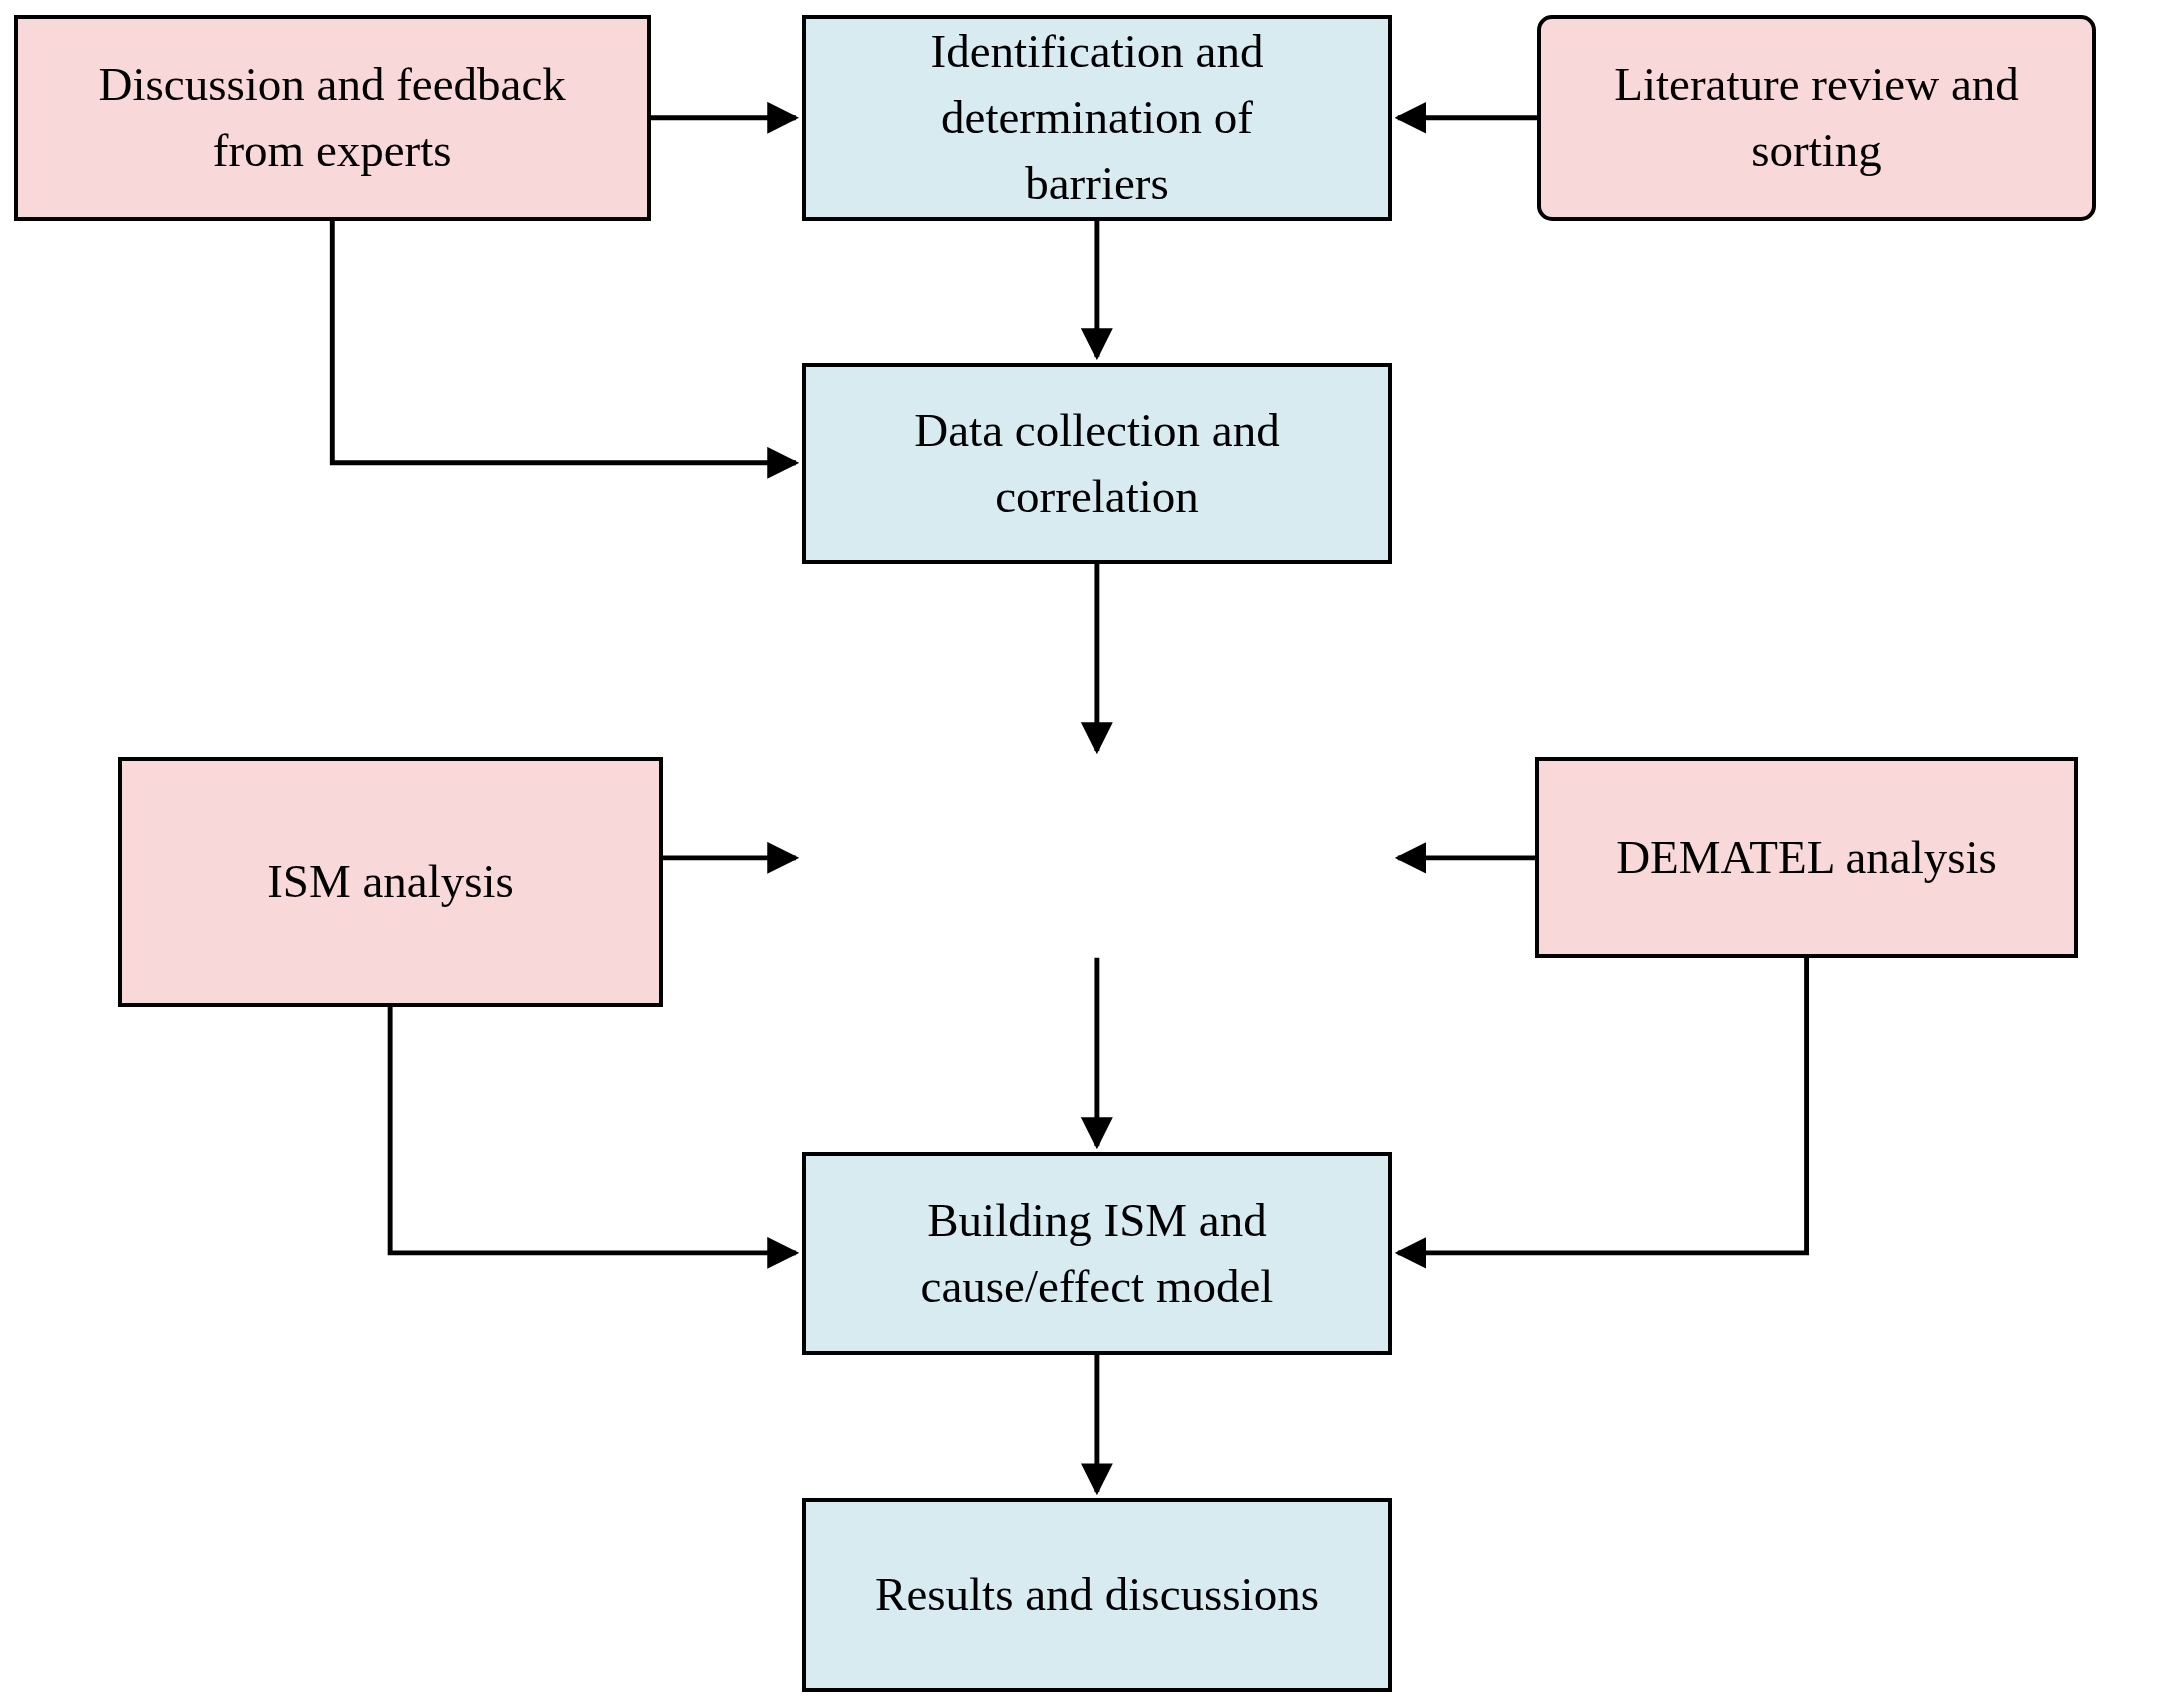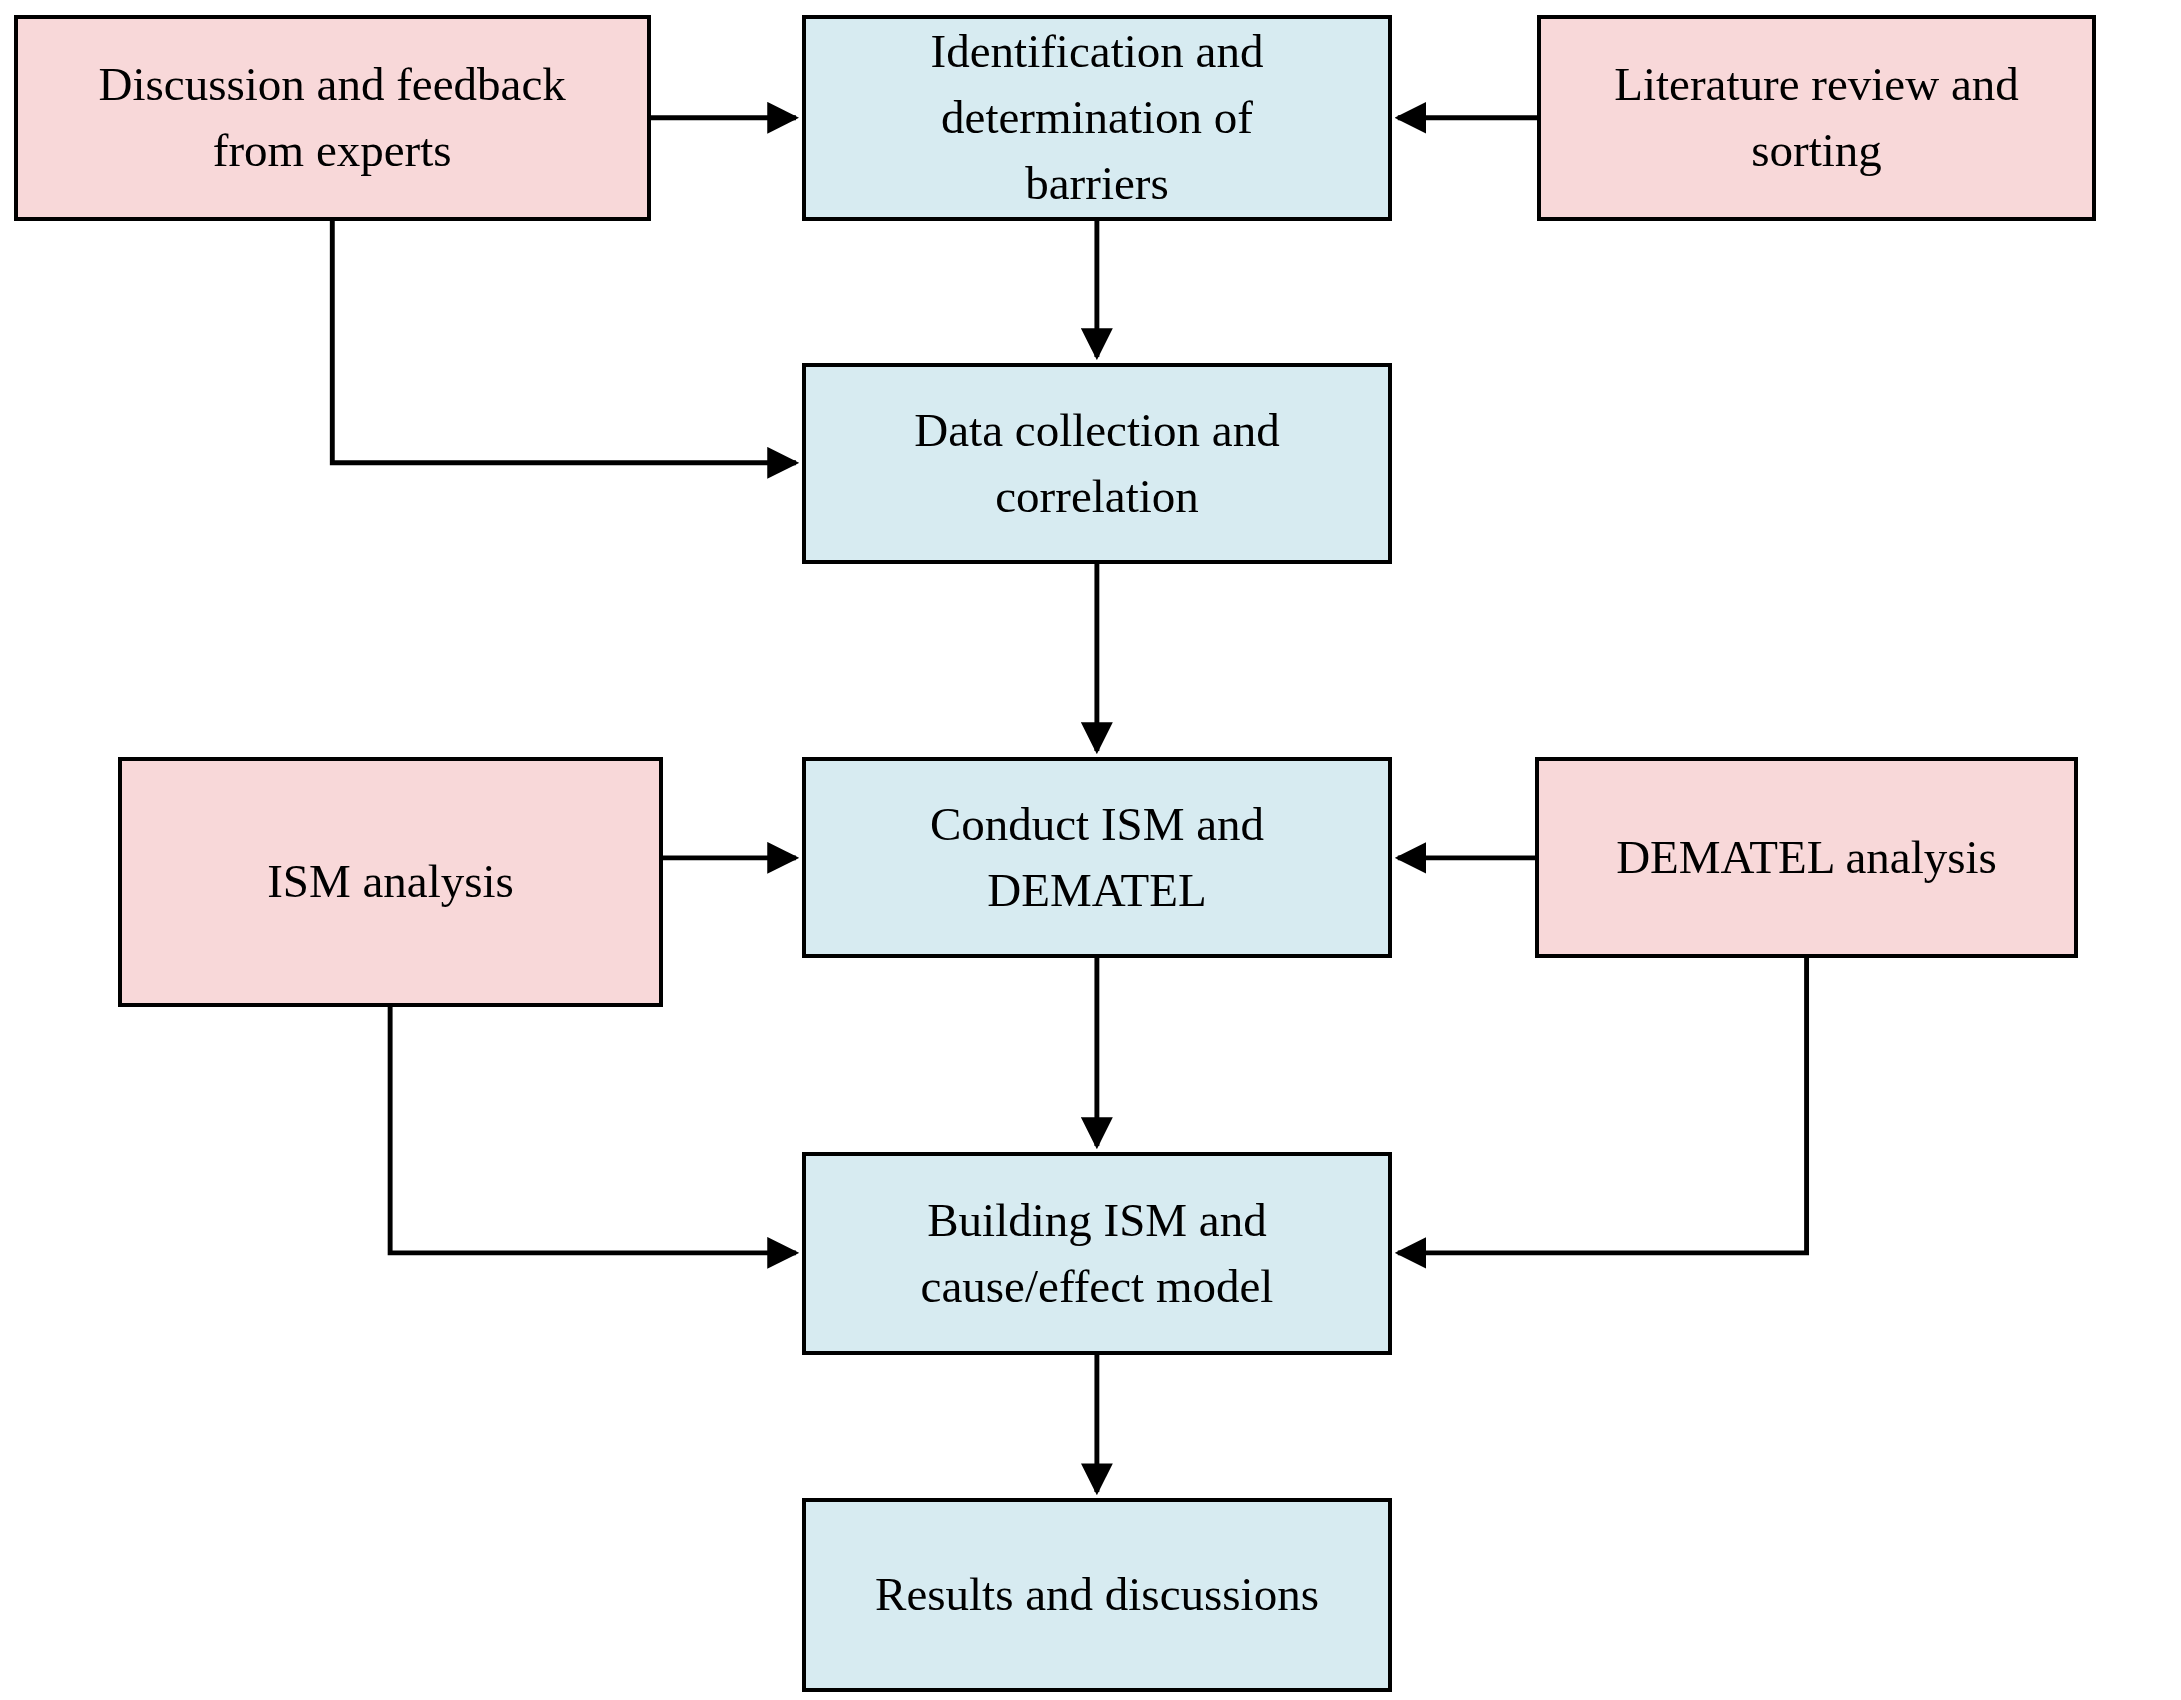--- a/index.html
+++ b/index.html
@@ -42,21 +42,21 @@
     line-height: 1.4;
     color: var(--text-color);
   }
   .node--input   { background: var(--input-fill); }
   .node--process { background: var(--process-fill); }
   .node .label { display: block; margin: 0 auto; }
 
   
   .node-discussion     { left: 13.7px;   top: 14.7px;   width: 637px; height: 206px; }
   .node-identification { left: 802px;  top: 14.7px;   width: 590px; height: 206px; }
-  .node-literature     { left: 1537px; top: 14.7px;   width: 559px; height: 206px; }
+  .node-literature     { left: 1537px; top: 14.7px;   width: 559px; height: 206px; border-radius: 15px; }
   .node-data           { left: 802px;  top: 363px;  width: 590px; height: 201px; }
   .node-ism            { left: 118px;  top: 757px;  width: 545px; height: 250px; }
   .node-conduct        { left: 802px;  top: 757px;  width: 590px; height: 201px; }
   .node-dematel        { left: 1535px; top: 757px;  width: 543px; height: 201px; }
   .node-building       { left: 802px;  top: 1152px; width: 590px; height: 203px; }
   .node-results        { left: 802px;  top: 1498px; width: 590px; height: 194px; }
 
   
   .node-discussion .label     { max-width: 510px; }
   .node-identification .label { max-width: 402px; }
@@ -104,23 +104,20 @@
   </div>
 
   <div class="node node--process node-data">
     <span class="label">Data collection and correlation</span>
   </div>
 
   <div class="node node--input node-ism">
     <span class="label">ISM analysis</span>
   </div>
 
-  <div class="node node--process node-conduct">
-    <span class="label">Conduct ISM and DEMATEL</span>
-  </div>
 
   <div class="node node--input node-dematel">
     <span class="label">DEMATEL analysis</span>
   </div>
 
   <div class="node node--process node-building">
     <span class="label">Building ISM and cause/effect model</span>
   </div>
 
   <div class="node node--process node-results">

